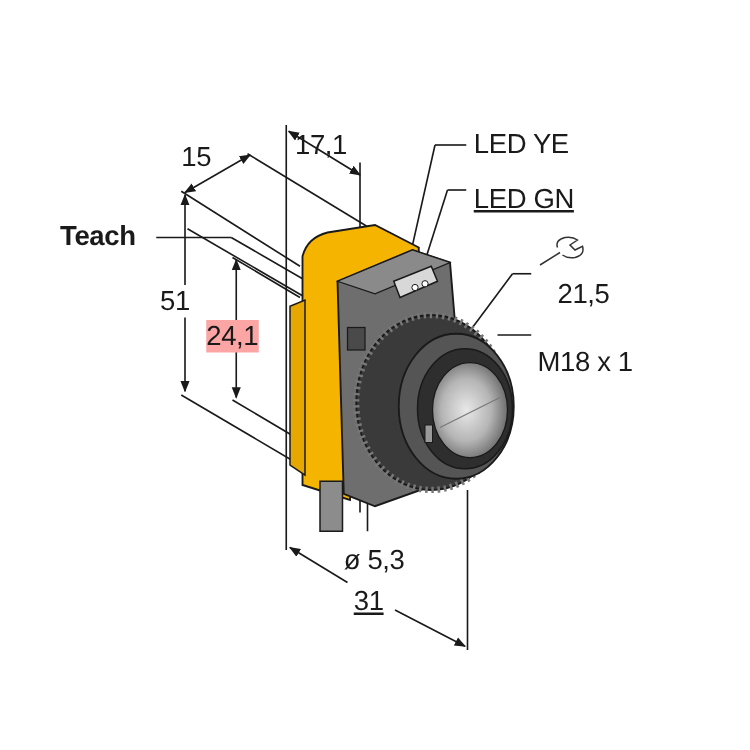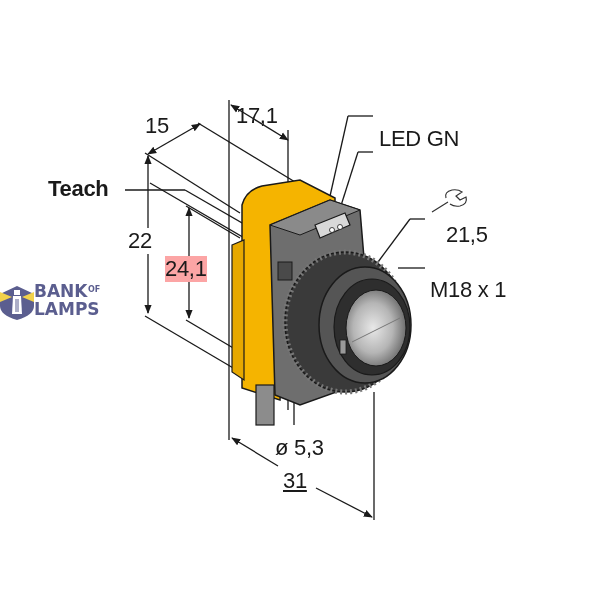--- a/index.html
+++ b/index.html
@@ -91,37 +91,24 @@
       <rect x="340" y="340" width="6" height="14" fill="#999" stroke="#1a1a1a" stroke-width="0.8"></rect>
     </g>
 
     <g fill="none" stroke="#333" stroke-width="1.2">
       <path d="M432,212 L448,202 M446,198 Q444,192 452,190 Q458,189 462,192 L456,196 L460,200 L466,197 Q468,204 460,206 Q454,207 450,204"></path>
     </g>
   </svg>
 
   <div class="lbl" style="left:145px;top:115px;">15</div>
   <div class="lbl" style="left:236px;top:95px;margin-top:10px;">17,1</div>
-  <div class="lbl" style="left:379px;top:128px;">LED GN</div>
+  <div class="lbl" style="left:379px;top:104px;">LED YE</div>
+  <div class="lbl" style="left:379px;top:148px;text-decoration:underline;">LED GN</div>
   <div class="lbl" style="left:48px;top:178px;font-weight:bold;">Teach</div>
-  <div class="lbl" style="left:128px;top:228px;background:#fff;padding:2px 0;">22</div>
+  <div class="lbl" style="left:128px;top:228px;background:#fff;padding:2px 0;">51</div>
   <div class="lbl" style="left:165px;top:256px;background:#fca5a5;padding:2px 0;">24,1</div>
   <div class="lbl" style="left:446px;top:224px;">21,5</div>
   <div class="lbl" style="left:430px;top:259px;margin-top:20px;">M18 x 1</div>
   <div class="lbl" style="left:275px;top:437px;">ø 5,3</div>
   <div class="lbl" style="left:283px;top:470px;text-decoration:underline;">31</div>
 
-  <div class="logo">
-    <svg width="34" height="38" viewBox="0 0 34 38" style="position:absolute;left:0;top:2px">
-      <path d="M0,12 L17,4 L34,12 L34,24 Q34,33 17,38 Q0,33 0,24 Z" fill="#5b5e8f"></path>
-      <path d="M0,10 L12,15 L0,20 Z" fill="#f2d24b"></path>
-      <path d="M34,10 L22,15 L34,20 Z" fill="#f2d24b"></path>
-      <rect x="14" y="8" width="6" height="5" fill="#ffffff"></rect>
-      <path d="M13,14 L21,14 L22,32 L12,32 Z" fill="#ffffff"></path>
-      <line x1="16" y1="17" x2="16" y2="30" stroke="#5b5e8f" stroke-width="1"></line>
-      <line x1="18" y1="17" x2="18" y2="30" stroke="#5b5e8f" stroke-width="1"></line>
-    </svg>
-    <span class="logo-text" style="left:34px;top:3px;font-size:17px;">BANK</span>
-    <span class="logo-text" style="left:88px;top:6px;font-size:8px;">OF</span>
-    <span class="logo-text" style="left:34px;top:21px;font-size:17px;">LAMPS</span>
-  </div>
 
 </div>
 
 </body></html>

